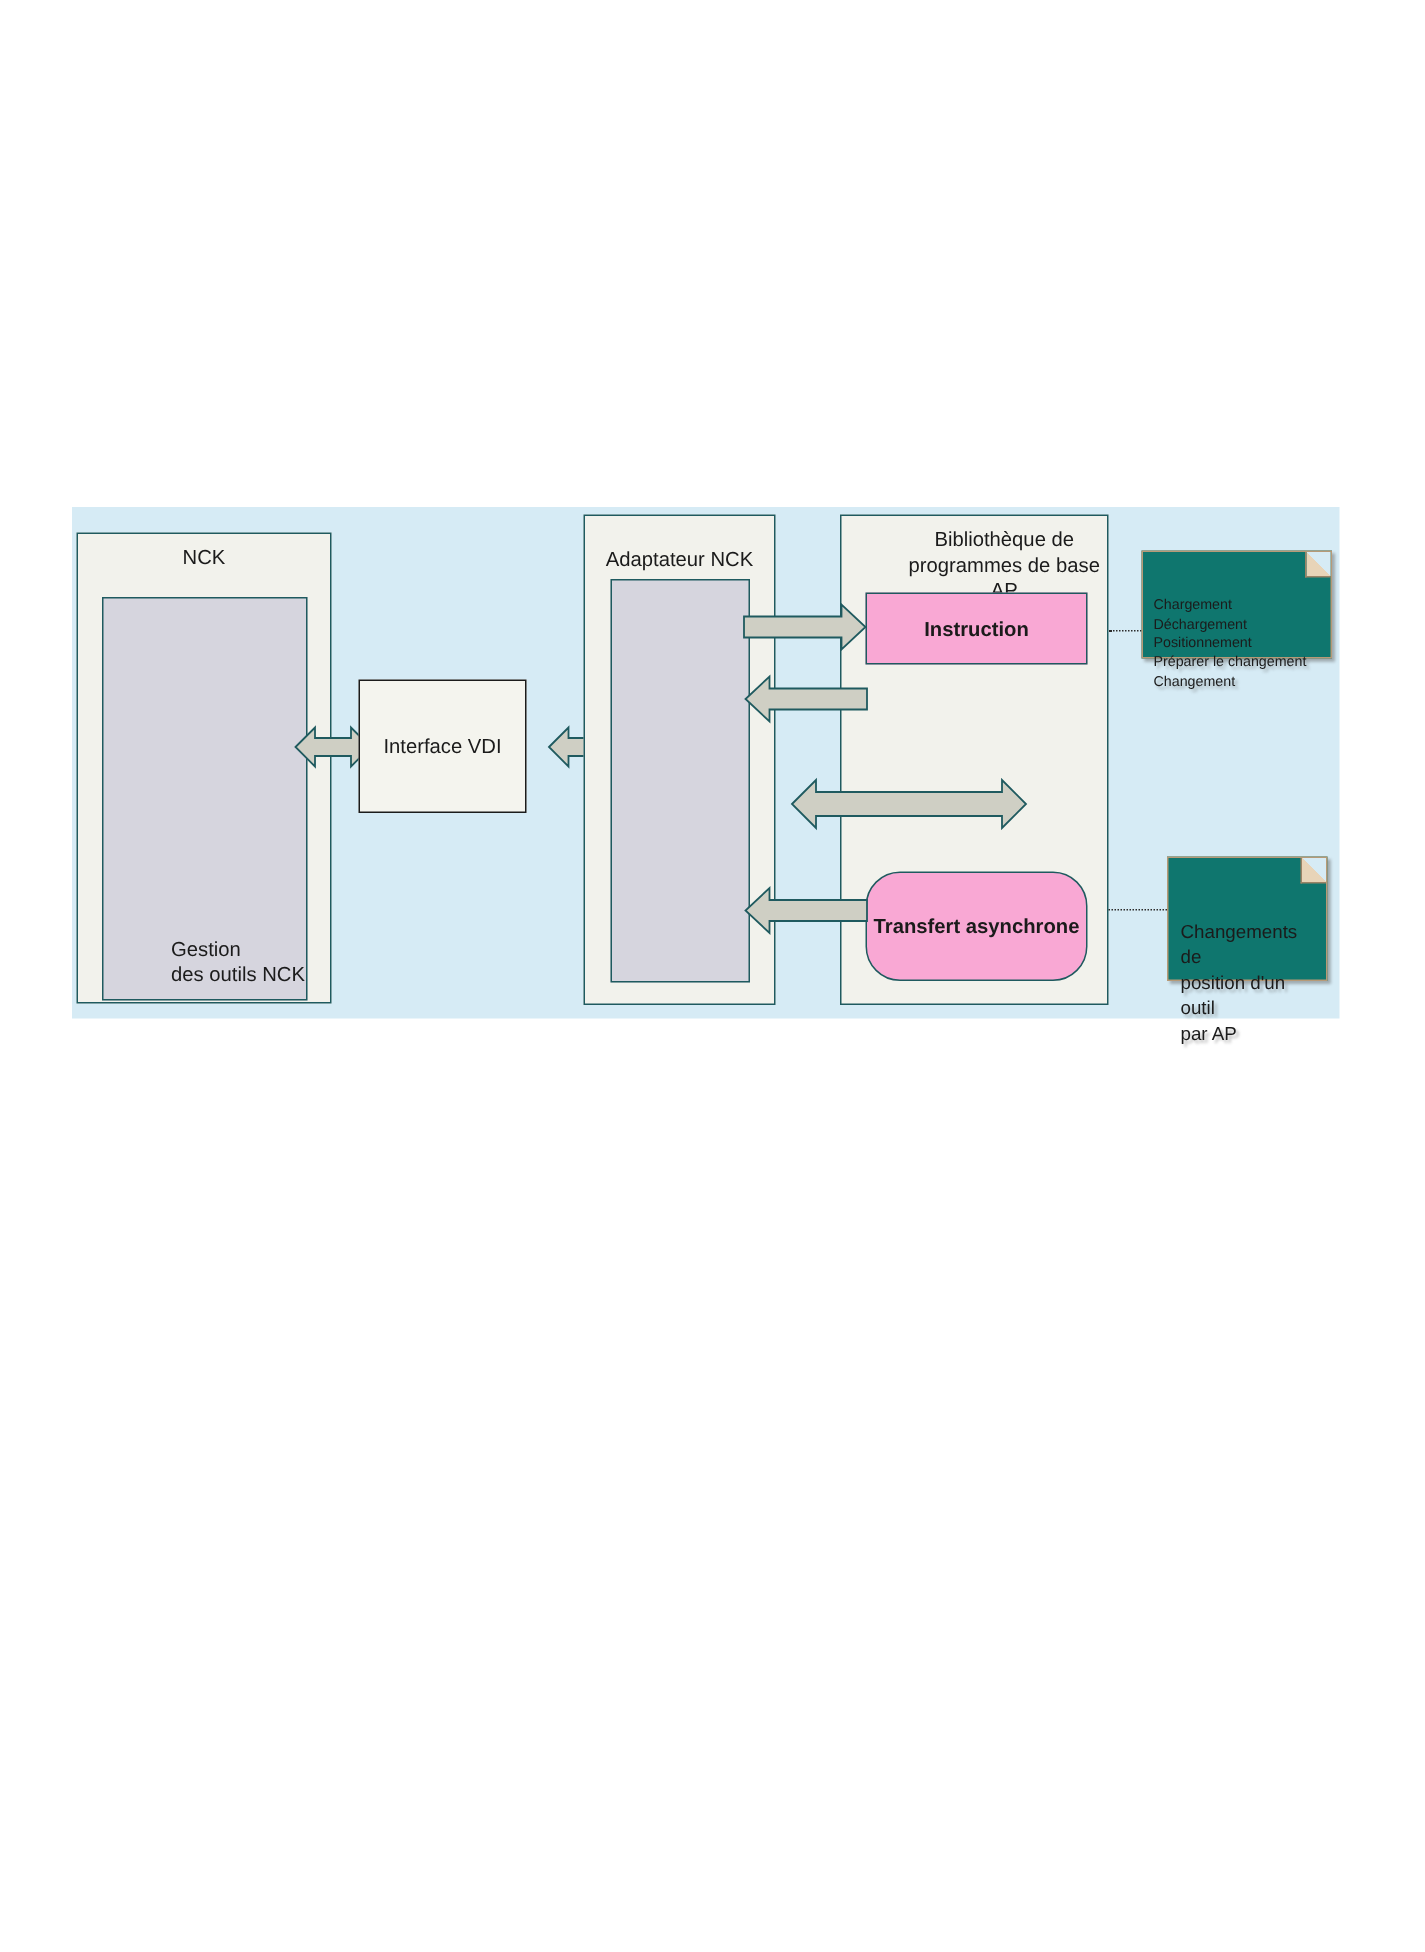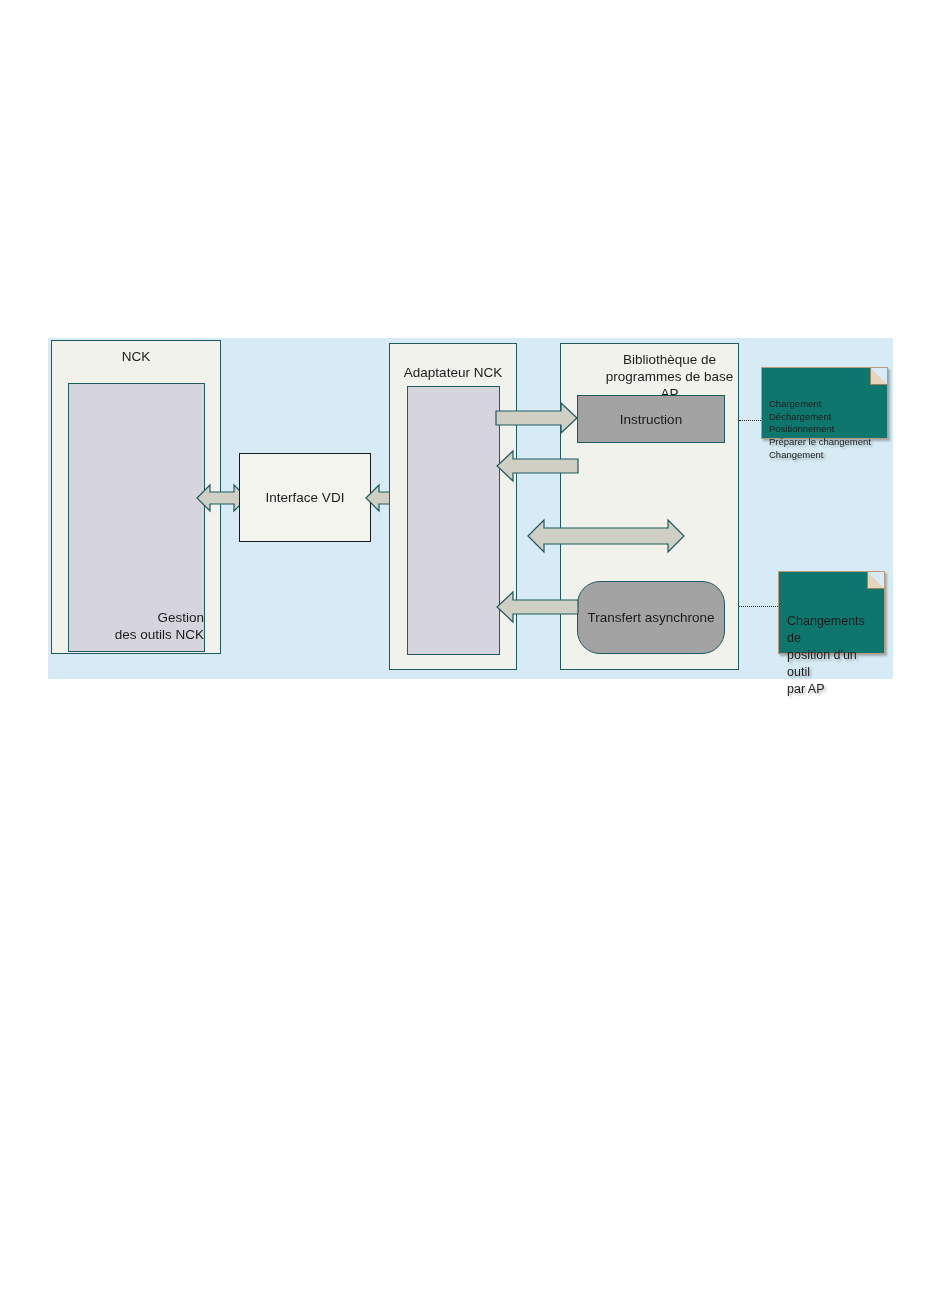--- a/index.html
+++ b/index.html
@@ -49,37 +49,39 @@
     position: absolute;
     background: #d6d5de;
     border: 1.3px solid #1f5a5f;
     box-sizing: border-box;
   }
   .grey-module-label {
     position: absolute;
     left: 0;
     right: 0;
     bottom: 8px;
-    text-align: right;
+    text-align: left;
     font-size: 13.5px;
     line-height: 17px;
     white-space: pre-line;
+    padding-left: 45px;
   }
 
   
   .orange-block {
     position: absolute;
-    background: #a3a3a3;
+    background: #f9a8d4;
     border: 1.3px solid #1f5a5f;
     box-sizing: border-box;
     display: flex;
     align-items: center;
     justify-content: center;
     font-size: 13.5px;
     color: #1b1b1b;
+    font-weight: bold;
   }
 
   
   .plain-box {
     position: absolute;
     background: #f4f4ee;
     border: 1.3px solid #1b1b1b;
     box-sizing: border-box;
     display: flex;
     align-items: center;
@@ -124,33 +126,33 @@
   
   .arrow-svg { position: absolute; overflow: visible; }
 
   .vdi-label { pointer-events: none; }
 </style>
 </head>
 <body>
 
 <div id="diagram-canvas">
 
-  <div class="panel" style="left:3px; top:2px; width:170px; height:314px;text-decoration:underline;">
+  <div class="panel" style="left:3px; top:17px; width:170px; height:314px;text-decoration:underline;">
     <div class="panel-title" style="top:7px;">NCK</div>
     <div class="grey-module" style="left:16px; top:42px; width:137px; height:269px;">
       <div class="grey-module-label">Gestion
 des outils NCK</div>
     </div>
   </div>
 
   <svg class="arrow-svg" style="left:148px; top:141px;" width="52" height="38" viewBox="0 0 52 38">
     <polygon points="1,19 14,6 14,13 38,13 38,6 51,19 38,32 38,25 14,25 14,32" fill="#cfcfc4" stroke="#1f5a5f" stroke-width="1.2" stroke-linejoin="miter"></polygon>
   </svg>
 
-  <div class="plain-box vdi-label" style="left:191px; top:115px; width:132px; height:89px;justify-content:center;">
+  <div class="plain-box vdi-label" style="left:191px; top:115px; width:112px; height:89px;justify-content:center;">
     <span>Interface VDI</span>
   </div>
 
   <svg class="arrow-svg" style="left:317px; top:141px;" width="52" height="38" viewBox="0 0 52 38">
     <polygon points="1,19 14,6 14,13 38,13 38,6 51,19 38,32 38,25 14,25 14,32" fill="#cfcfc4" stroke="#1f5a5f" stroke-width="1.2" stroke-linejoin="miter"></polygon>
   </svg>
 
   <div class="panel" style="left:341px; top:5px; width:128px; height:327px;">
     <div class="panel-title" style="top:20px;">Adaptateur NCK</div>
     <div class="grey-module" style="left:17px; top:42px; width:93px; height:269px;">

